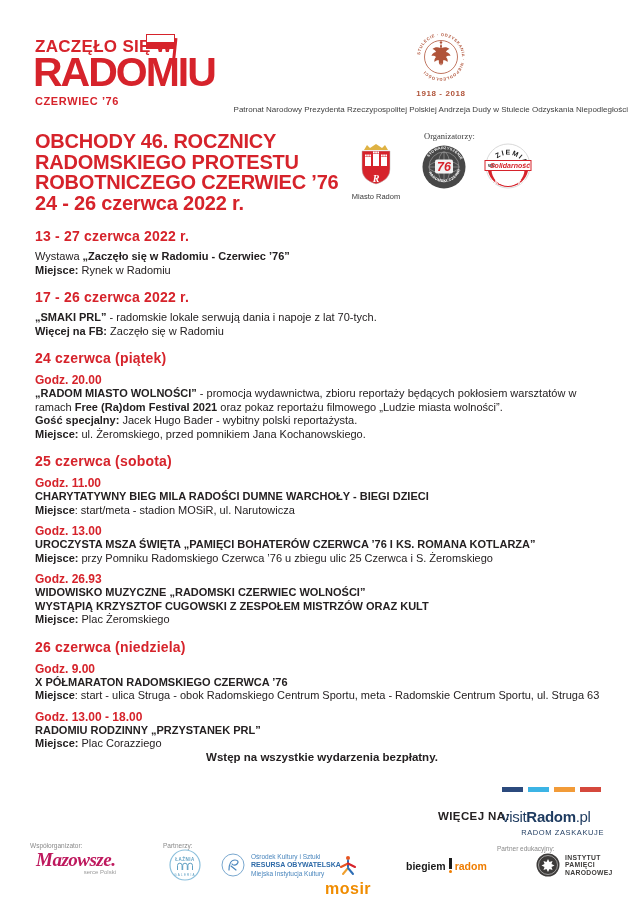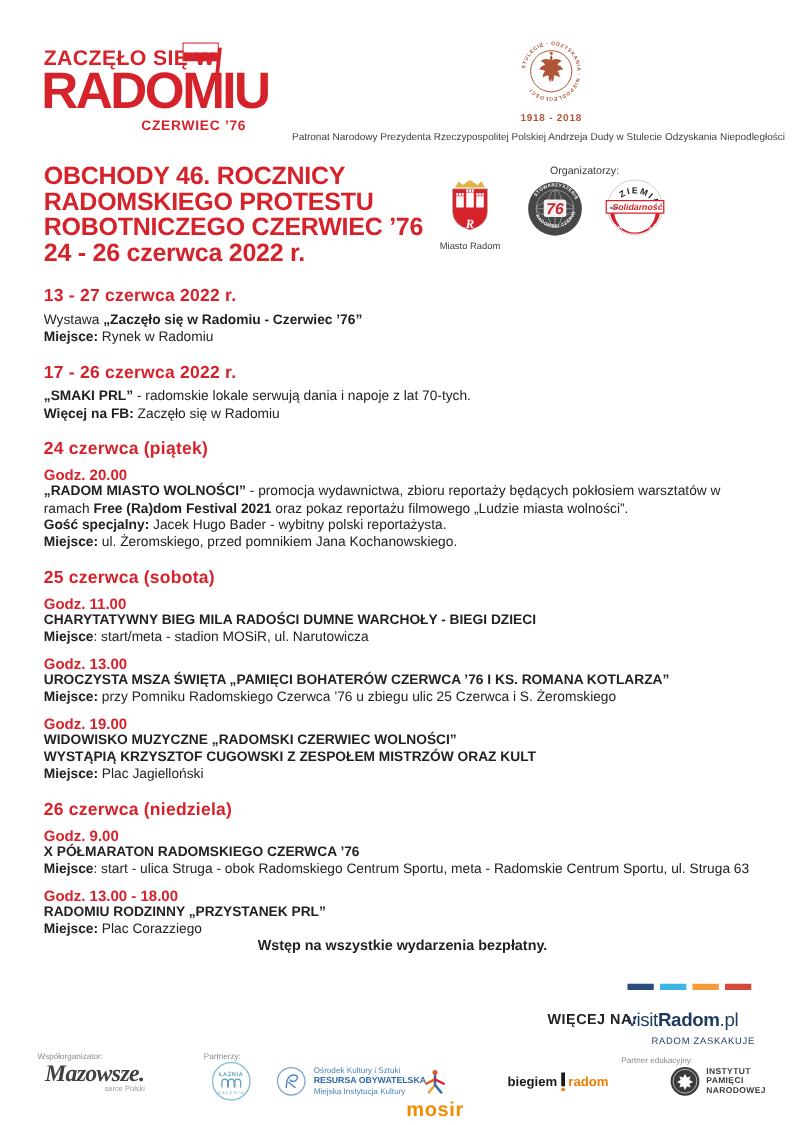--- a/index.html
+++ b/index.html
@@ -9,30 +9,30 @@
     color:#252122;overflow:hidden;
   }
   .abs{position:absolute;}
   
   .logo-line1{left:35px;top:37px;font-size:17px;font-weight:800;color:#d6232b;letter-spacing:.3px;}
   .flag{left:146px;top:34px;width:27px;height:13px;border:1px solid #d6232b;}
   .flag .f-top{height:50%;background:#ffffff;}
   .flag .f-bot{height:50%;background:#d6232b;}
   .flag-pole{left:173px;top:38px;width:3px;height:28px;background:#d6232b;transform:rotate(6deg);}
   .logo-radomiu{left:33px;top:51px;font-size:41px;font-weight:800;color:#d6232b;letter-spacing:-2px;line-height:42px;}
-  .logo-czerwiec{left:35px;top:95px;width:162px;text-align:right;font-size:11px;font-weight:700;color:#d6232b;letter-spacing:.6px;}
+  .logo-czerwiec{left:35px;top:95px;width:162px;font-size:11px;font-weight:700;color:#d6232b;letter-spacing:.6px;}
   
   .emblem{left:410px;top:30px;width:62px;text-align:center;}
   .emblem-years{font-size:8px;font-weight:700;color:#b0543a;letter-spacing:.6px;margin-top:1px;}
   
   .patronage{right:8px;top:105px;font-size:8px;color:#3f3f3f;white-space:nowrap;}
   
   .title{left:35px;top:131px;font-size:20px;line-height:20.5px;font-weight:800;color:#d6232b;letter-spacing:-.2px;}
   
-  .org-label{left:440px;top:131px;font-size:8.5px;color:#3a3a3a;}
+  .org-label{left:424px;top:131px;font-size:8.5px;color:#3a3a3a;font-family:Liberation Serif, serif;}
   .shield{left:356px;top:141px;}
   .miasto-caption{left:347px;top:192px;width:58px;text-align:center;font-size:7.5px;color:#3a3a3a;}
   .badge76{left:422px;top:145px;}
   .ziemia{left:484px;top:143px;}
   
   .schedule{left:35px;top:229px;width:574px;}
   .schedule h2{margin:13px 0 0 0;font-size:14px;line-height:15px;font-weight:800;color:#d6232b;letter-spacing:.2px;}
   .schedule h2.first{margin-top:0;}
   .schedule .block{margin-top:6px;}
   .schedule .event{margin-top:8px;}
@@ -45,21 +45,21 @@
   .more-label{left:438px;top:810px;font-size:11.5px;font-weight:800;letter-spacing:.4px;}
   .visitradom{left:502px;top:787px;width:102px;}
   .vr-bars{display:flex;gap:5px;}
   .vr-bars span{display:block;width:21px;height:5px;background:#888;}
   .vr-text{font-size:15px;color:#1d3a5f;margin-top:16px;letter-spacing:-.3px;}
   .vr-text .b{font-weight:700;}
   .vr-tagline{font-size:7.5px;color:#1d3a5f;text-align:right;letter-spacing:.6px;margin-top:3px;}
   .flabel{font-size:6.5px;color:#8a8a8a;}
   .coorg-label{left:30px;top:842px;}
   .mazowsze{left:36px;top:849px;width:80px;}
-  .mz-name{font-family:"Liberation Serif","DejaVu Serif",serif;font-style:italic;font-weight:700;font-size:19px;color:#404040;letter-spacing:-.5px;}
+  .mz-name{font-family:"Liberation Serif","DejaVu Serif",serif;font-style:italic;font-weight:700;font-size:19px;color:#be185d;letter-spacing:-.5px;}
   .mz-tag{font-size:6px;color:#9a9a9a;text-align:right;margin-top:-2px;}
   .partners-label{left:163px;top:842px;}
   .laznia{left:169px;top:849px;}
   .resursa{left:221px;top:853px;display:flex;gap:6px;align-items:center;}
   .rs-l1,.rs-l3{font-size:6.5px;color:#4a86bd;line-height:8px;}
   .rs-l2{font-size:7px;font-weight:700;color:#2f6ba8;line-height:8.5px;}
   .mosir{left:325px;top:854px;display:flex;gap:4px;align-items:center;flex-direction:column;}
   .mosir-name{font-size:16px;font-weight:600;color:#f08c00;letter-spacing:.5px;}
   .biegiem{left:406px;top:858px;display:flex;align-items:center;}
   .bg-1{font-size:10.5px;font-weight:800;color:#1a1a1a;}
@@ -192,24 +192,24 @@
     <div class="time">Godz. 11.00</div>
     <p class="etitle">CHARYTATYWNY BIEG MILA RADOŚCI DUMNE WARCHOŁY - BIEGI DZIECI</p>
     <p><strong>Miejsce</strong><span>: start/meta - stadion MOSiR, ul. Narutowicza</span></p>
   </div>
   <div class="event">
     <div class="time">Godz. 13.00</div>
     <p class="etitle">UROCZYSTA MSZA ŚWIĘTA „PAMIĘCI BOHATERÓW CZERWCA ’76 I KS. ROMANA KOTLARZA”</p>
     <p><strong>Miejsce:</strong><span> przy Pomniku Radomskiego Czerwca ’76 u zbiegu ulic 25 Czerwca i S. Żeromskiego</span></p>
   </div>
   <div class="event">
-    <div class="time">Godz. 19.00</div>
+    <div class="time">Godz. 26.93</div>
     <p class="etitle">WIDOWISKO MUZYCZNE „RADOMSKI CZERWIEC WOLNOŚCI”</p>
     <p class="etitle">WYSTĄPIĄ KRZYSZTOF CUGOWSKI Z ZESPOŁEM MISTRZÓW ORAZ KULT</p>
-    <p><strong>Miejsce:</strong><span> Plac Jagielloński</span></p>
+    <p><strong>Miejsce:</strong><span> Plac Żeromskiego</span></p>
   </div>
 
   <h2>26 czerwca (niedziela)</h2>
   <div class="event">
     <div class="time">Godz. 9.00</div>
     <p class="etitle">X PÓŁMARATON RADOMSKIEGO CZERWCA ’76</p>
     <p><strong>Miejsce</strong><span>: start - ulica Struga - obok Radomskiego Centrum Sportu, meta - Radomskie Centrum Sportu, ul. Struga 63</span></p>
   </div>
   <div class="event">
     <div class="time">Godz. 13.00 - 18.00</div>

